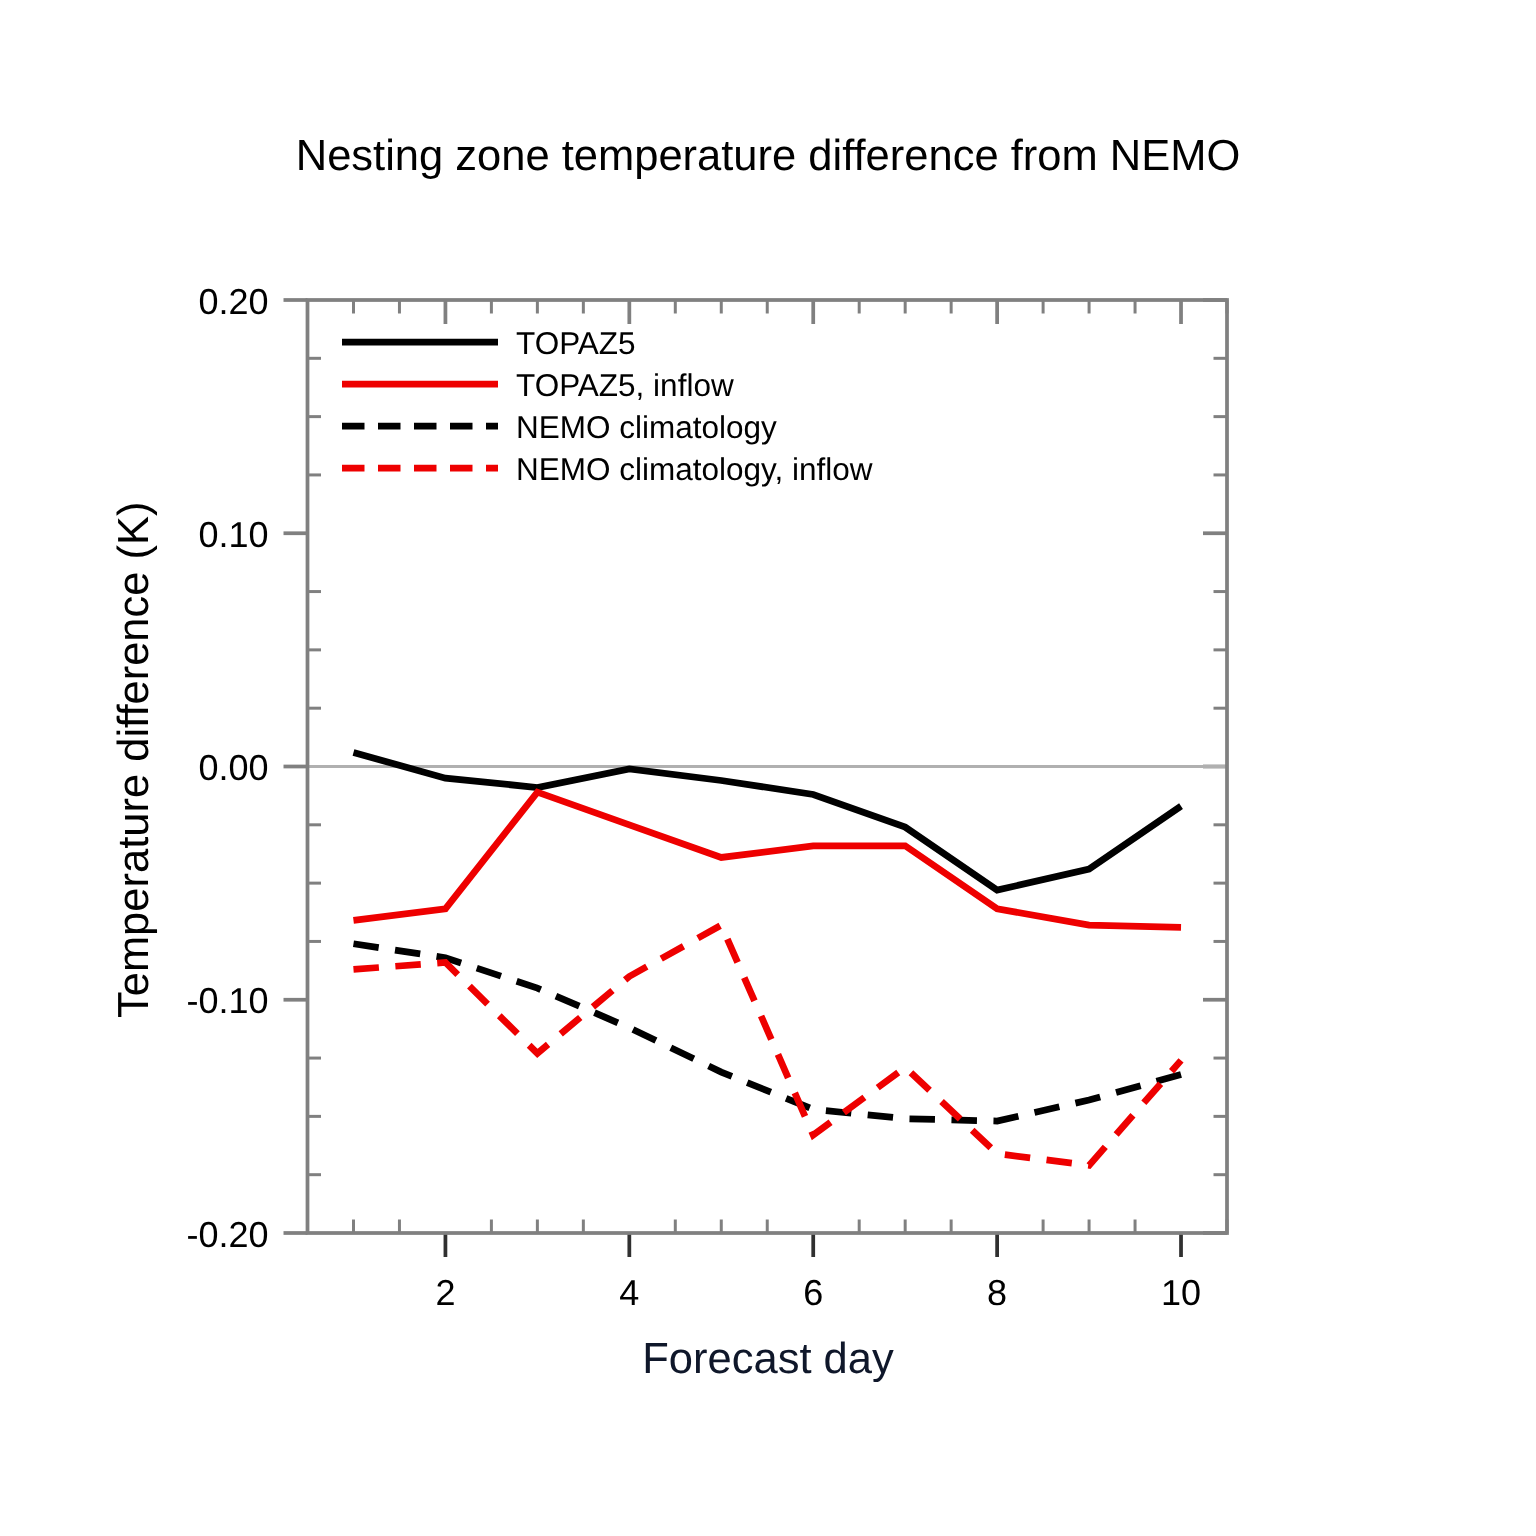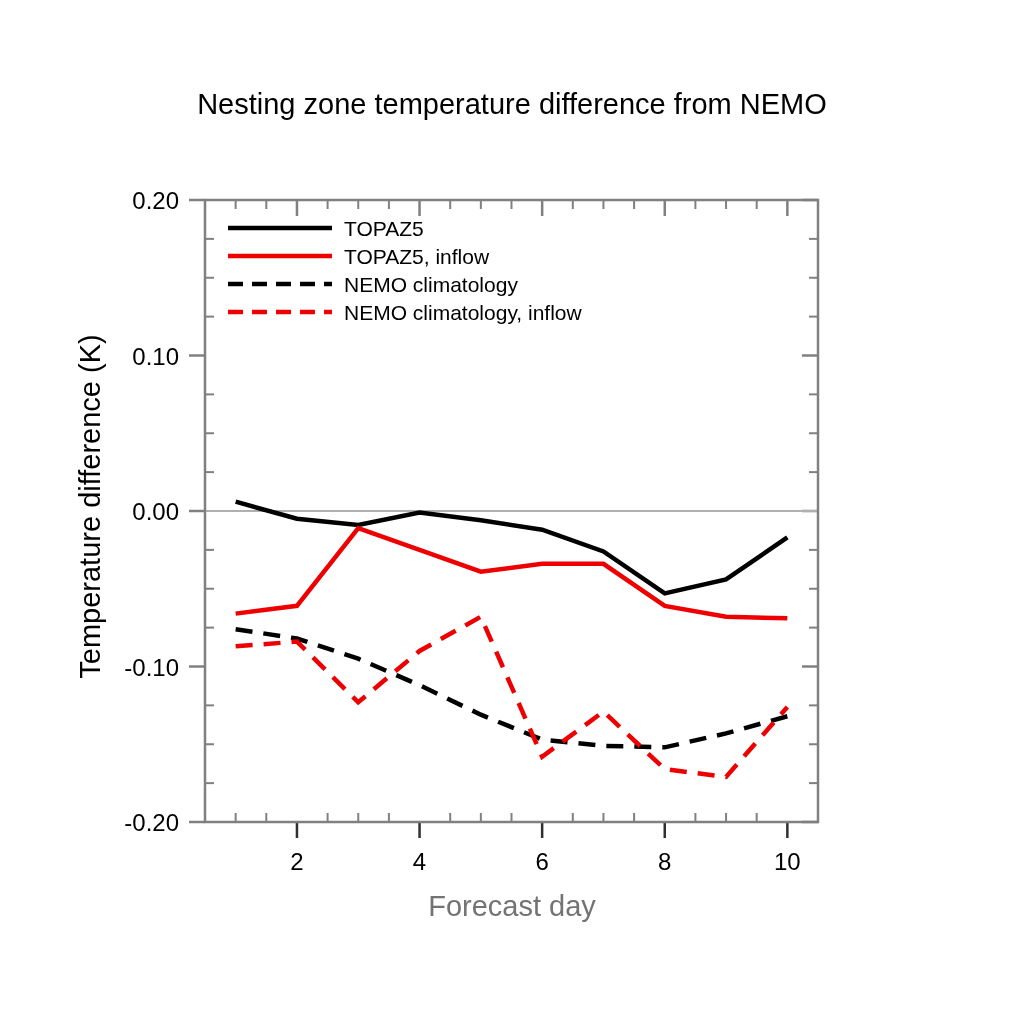--- a/index.html
+++ b/index.html
@@ -45,21 +45,21 @@
     transform: rotate(-90deg);
     transform-origin: center center;
   }
   .xlabel {
     position: absolute;
     left: 205px;
     top: 890px;
     width: 614px;
     text-align: center;
     font-size: 29px;
-    color: #737373;
+    color: #0f172a;
   }
   svg.plot {
     position: absolute;
     left: 0;
     top: 0;
   }
   .tick-text {
     font-family: "Liberation Sans", sans-serif;
     font-size: 24px;
     fill: #000000;

